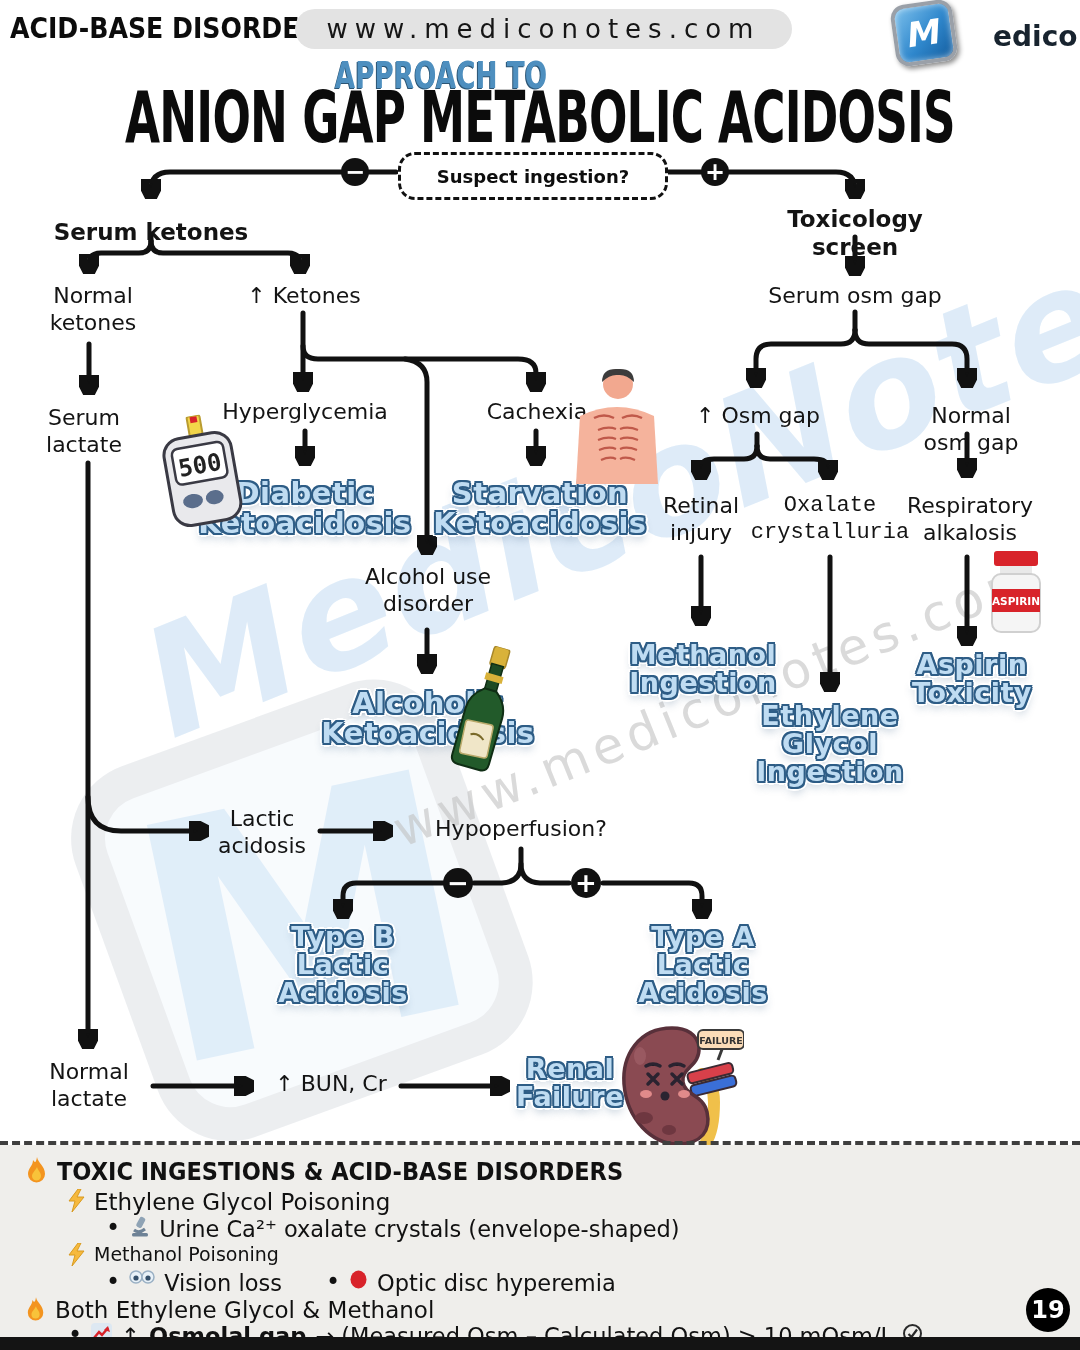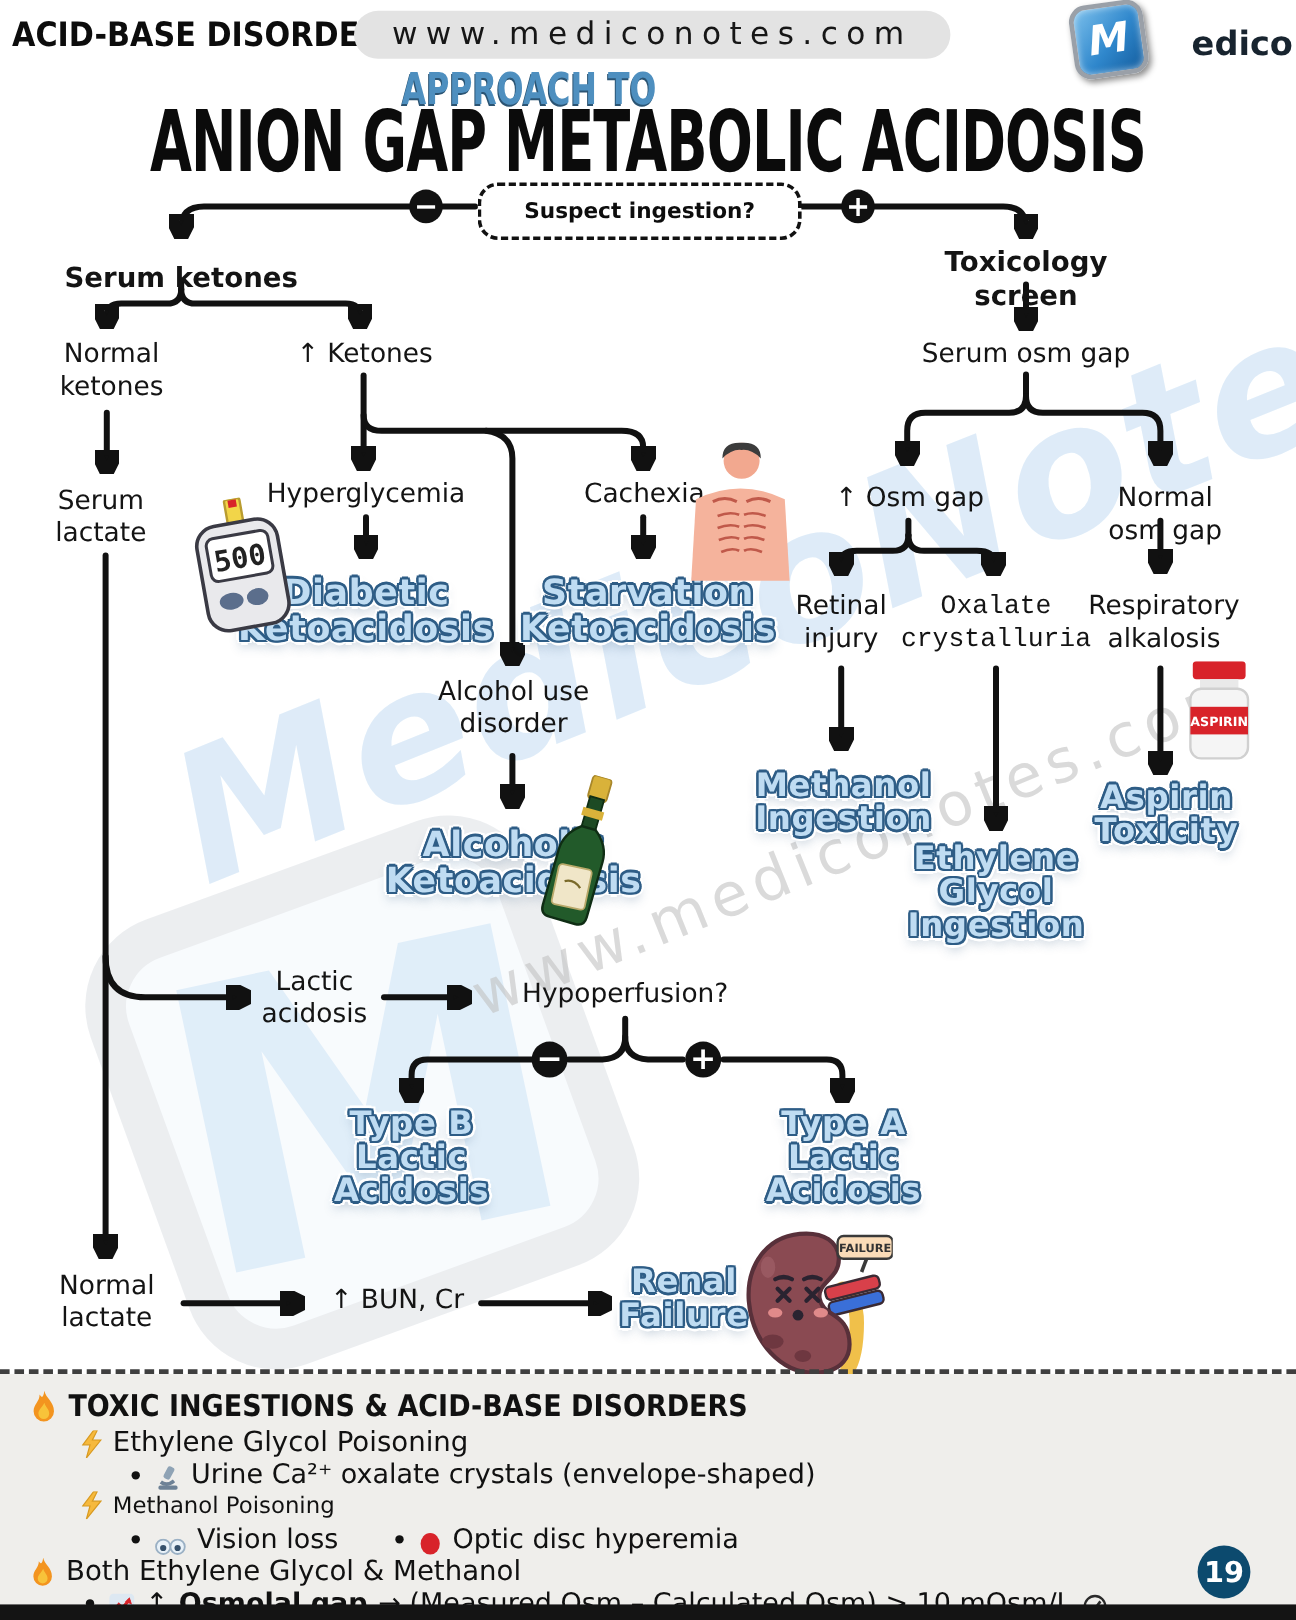--- a/index.html
+++ b/index.html
@@ -55,25 +55,25 @@
             3.2px 3.2px 0 #fff,-3.2px 3.2px 0 #fff,3.2px -3.2px 0 #fff,-3.2px -3.2px 0 #fff,
             0 6px 9px rgba(40,80,120,.35);}
   .bubble.small{font-size:27px;}
   
   .wires{position:absolute;left:0;top:0;pointer-events:none;}
   .wires path{fill:none;stroke:#111;stroke-width:5;stroke-linecap:round;stroke-linejoin:round;}
   
   .divider{position:absolute;left:0;top:1141px;width:1080px;border-top:4px dashed #3f3f3f;}
   .footer{position:absolute;left:0;top:1145px;width:1080px;height:192px;background:#efeeeb;
           color:#111;font-size:22.5px;}
-  .f-line{position:absolute;display:flex;align-items:flex-end;gap:9px;white-space:nowrap;}
+  .f-line{position:absolute;display:flex;align-items:flex-start;gap:9px;white-space:nowrap;}
   .f-head span.txt{display:inline-block;font-weight:900;font-size:25px;transform:scaleX(.9);
                    transform-origin:left center;}
   .bullet{font-size:24px;line-height:1;}
-  .page-badge{position:absolute;left:998px;top:1288px;width:44px;height:44px;background:#0c4a6e;
+  .page-badge{position:absolute;left:1026px;top:1288px;width:44px;height:44px;background:#000000;
               border-radius:50%;display:flex;align-items:center;justify-content:center;
               color:#fff;font-size:24px;font-weight:bold;}
   .bottom-bar{position:absolute;left:0;top:1337px;width:1080px;height:13px;background:#141414;}
   .abs{position:absolute;}
 </style>
 </head>
 <body>
 
 <div class="page">
 

